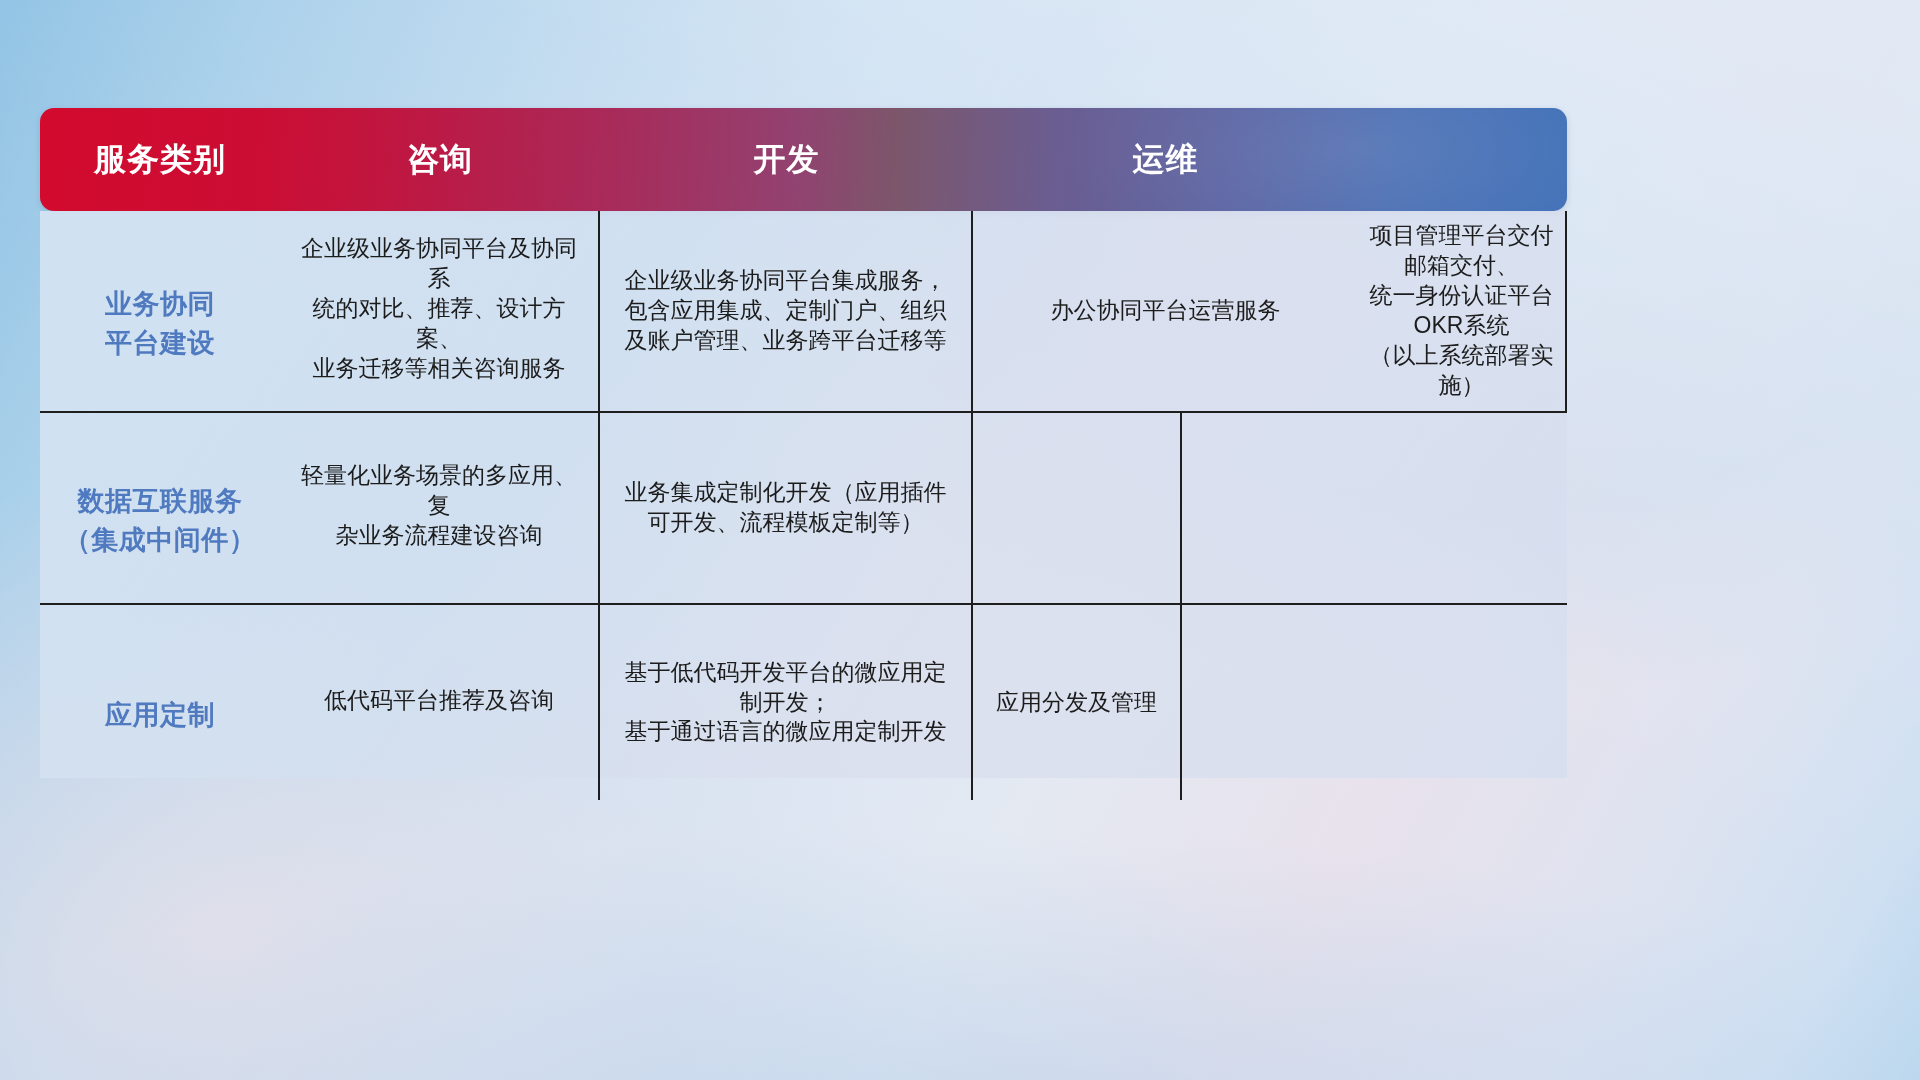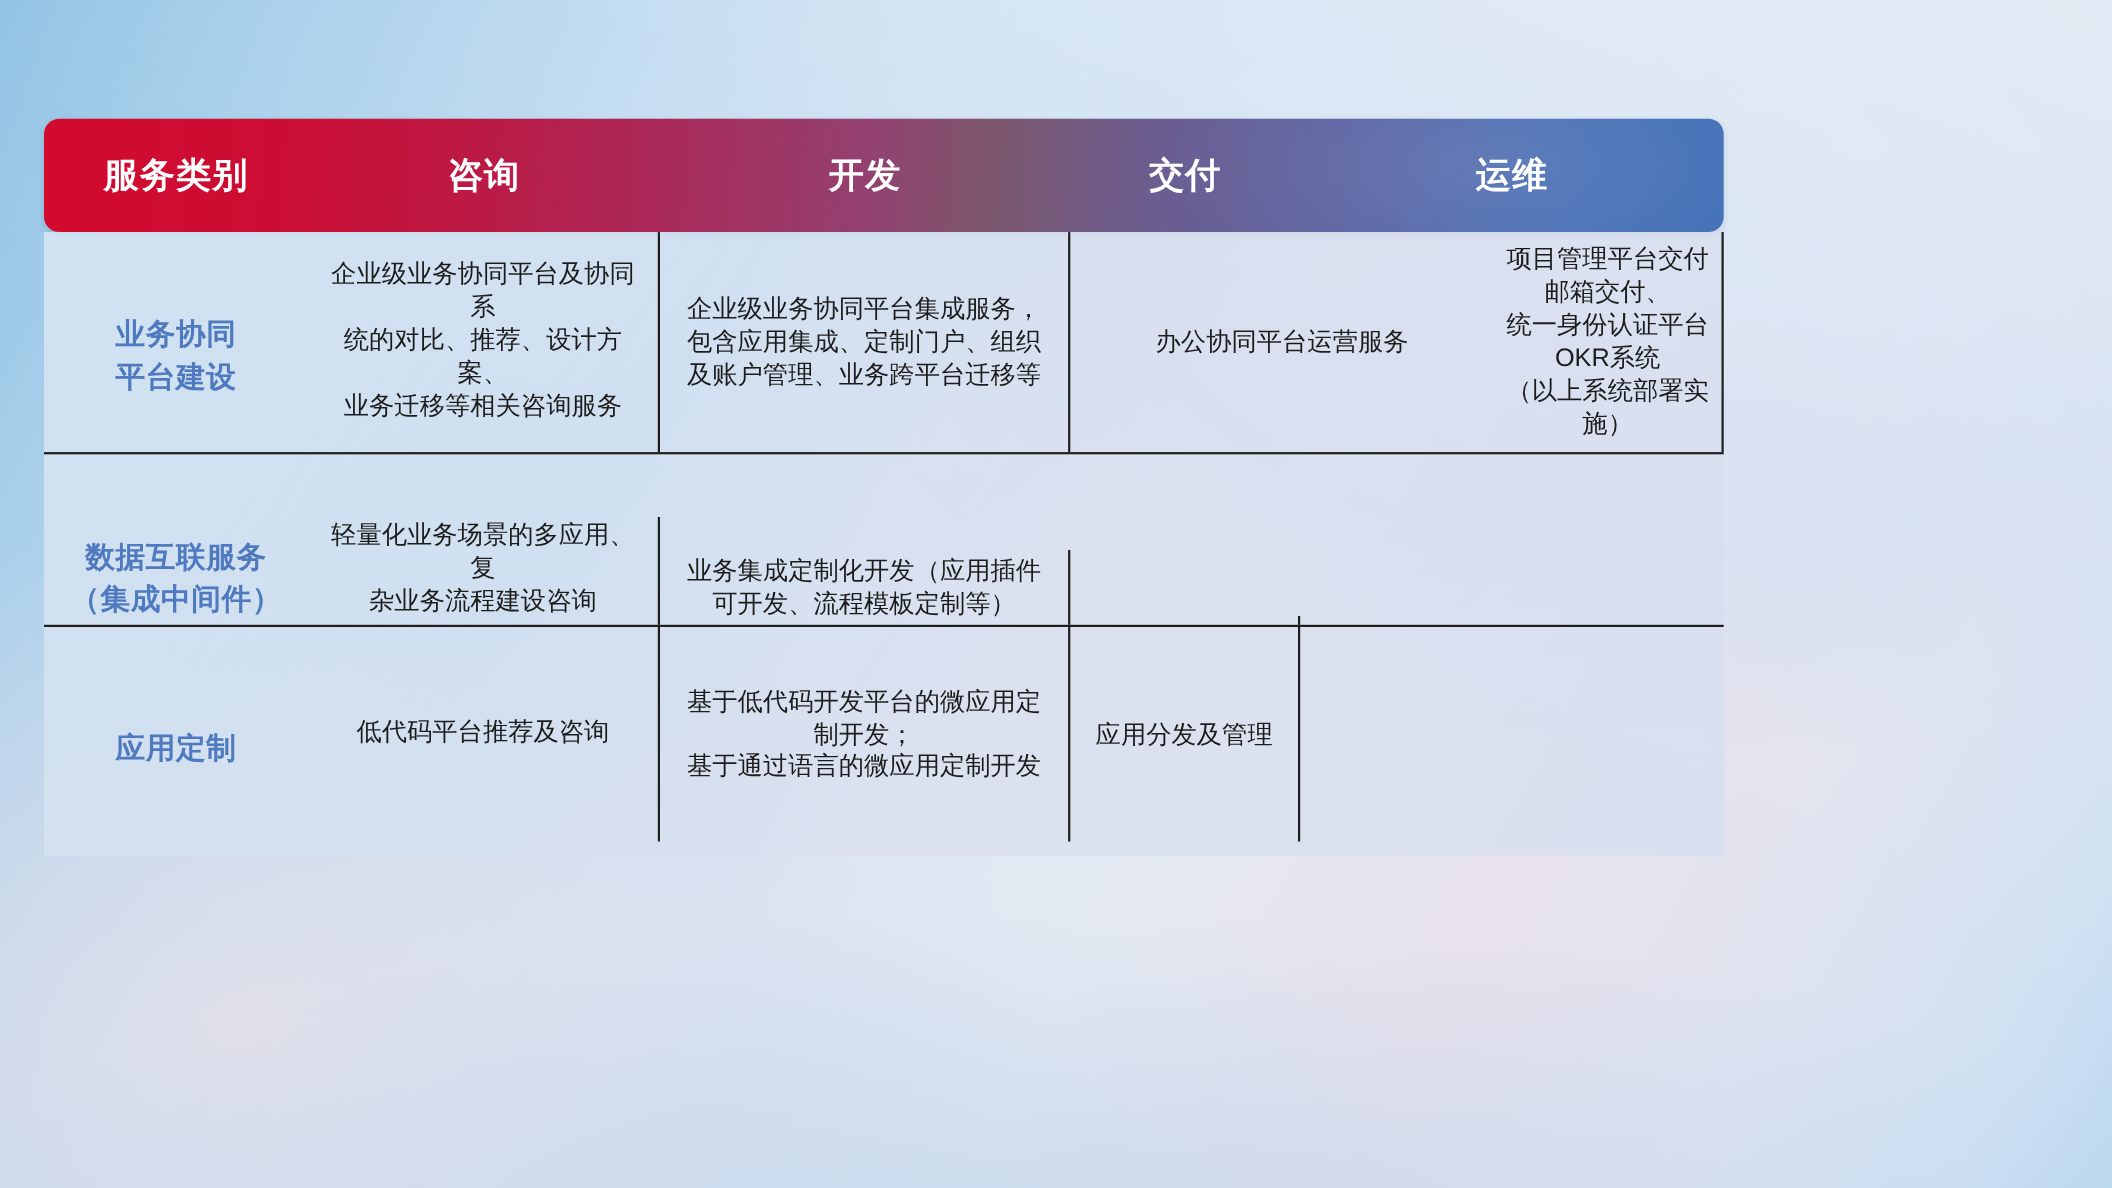--- a/index.html
+++ b/index.html
@@ -88,21 +88,21 @@
     height: 567px;
     background:
       linear-gradient(125deg, rgba(216,229,243,0.88) 0%, rgba(210,224,240,0.78) 35%, rgba(219,222,237,0.72) 62%, rgba(213,223,240,0.80) 100%);
   }
   .brow {
     display: flex;
     width: 100%;
     box-sizing: border-box;
   }
   #row-0 { height: 202px; border-bottom: 2px solid #1e1e1e; }
-  #row-1 { height: 157px; border-bottom: 2px solid #1e1e1e; align-items: flex-end; }
+  #row-1 { height: 192px; border-bottom: 2px solid #1e1e1e; }
   #row-2 { height: 195px; }
 
   .bcell {
     box-sizing: border-box;
     display: flex;
     align-items: center;
     justify-content: center;
     text-align: center;
     padding: 4px 10px;
     font-size: 23px;
@@ -132,21 +132,20 @@
 
 <div id="bg-base"></div>
 <div id="bg-sheen"></div>
 
 <div id="table-wrap">
 
   <div id="table-header">
     <div class="hcell c0">服务类别</div>
     <div class="hcell c1">咨询</div>
     <div class="hcell c2">开发</div>
-    <div class="hcell c3">交付</div>
     <div class="hcell c4">运维</div>
   </div>
 
   <div id="table-body">
 
     <div class="brow" id="row-0">
       <div class="bcell label c0">业务协同
 平台建设</div>
       <div class="bcell c1 vline">企业级业务协同平台及协同系
 统的对比、推荐、设计方案、

